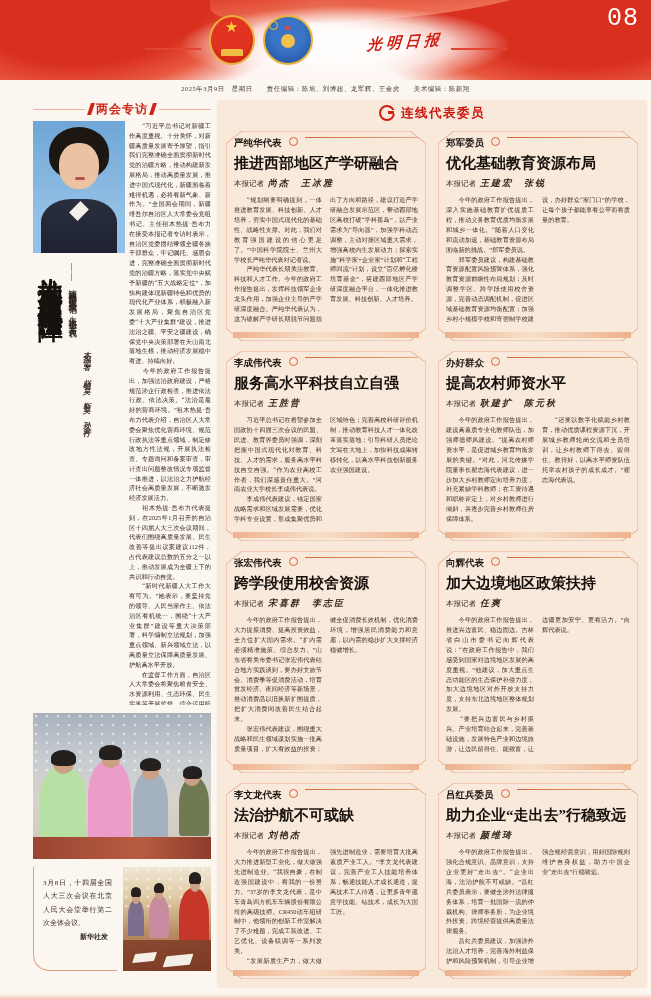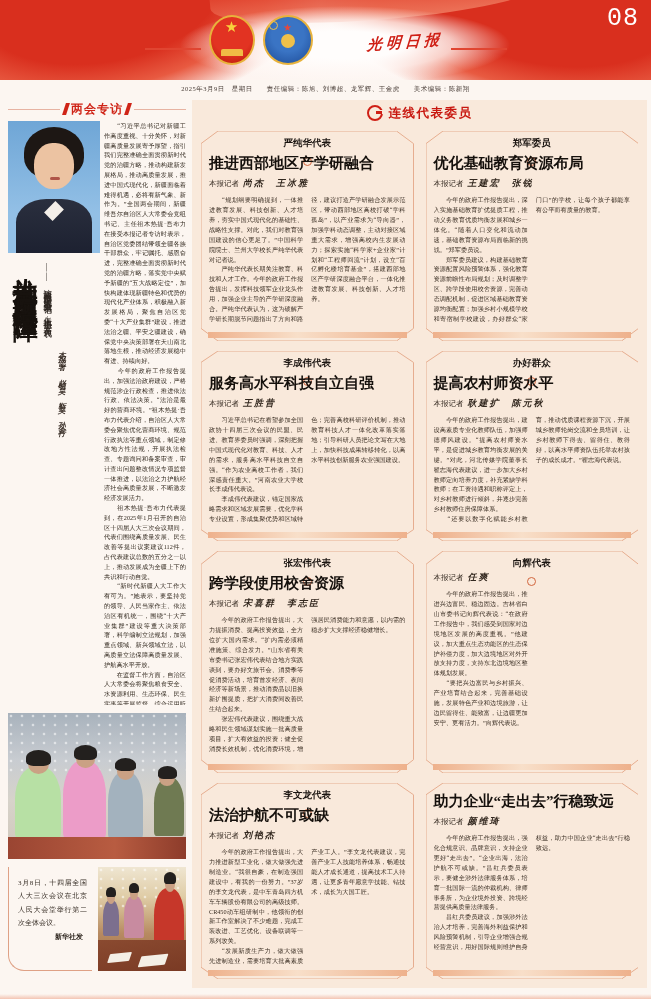--- a/index.html
+++ b/index.html
@@ -32,21 +32,21 @@
   .emb-c .disc{position:absolute;left:50%;top:52%;width:14px;height:14px;margin:-7px;background:#f0c04a;border-radius:50%;}
   .title-block{position:relative;margin-top:4px;}
   .mast-logo{color:#cf1f15;font-weight:bold;font-size:15px;letter-spacing:4px;transform:rotate(-4deg) skewX(-8deg);
         font-style:italic;margin-left:46px;margin-bottom:0;}
   .mast-title{color:#dd2411;font-weight:900;font-size:44px;line-height:1.02;letter-spacing:2px;
         font-family:"Liberation Sans","DejaVu Sans",sans-serif;text-shadow:0 0 1px #e5503c;}
   .dateline{height:18px;display:flex;align-items:center;justify-content:center;
         font-size:6.5px;color:#473c36;letter-spacing:.5px;}
 
   
-  .main{display:flex;gap:6px;padding:2px 4px 0 8px;}
+  .main{display:flex;gap:6px;padding:2px 4px 0 8px;margin-left:25px;}
   .ivcol{width:178px;flex:0 0 auto;}
   .feature{flex:1;background:#f9e9db;padding:5px 8px 8px;position:relative;}
 
   
   .iv-label{display:flex;align-items:center;height:18px;margin-bottom:3px;}
   .iv-line{flex:1;height:1px;background:#e7b3a2;}
   .iv-badge{display:flex;align-items:center;gap:3px;padding:0 4px;}
   .bk{width:4px;height:12px;background:#cf2417;transform:skewX(-18deg);}
   .iv-label-text{color:#cf2417;font-weight:900;font-size:12px;letter-spacing:1px;
         font-family:"Liberation Sans","DejaVu Sans",sans-serif;}
@@ -87,21 +87,21 @@
   .feature-head{display:flex;align-items:flex-start;justify-content:center;gap:6px;height:22px;}
   .g-icon{position:relative;display:inline-block;width:12px;height:12px;border:2.5px solid #cf1f15;border-radius:50%;}
   .g-icon:before{content:"";position:absolute;right:-3px;top:3px;width:7px;height:4px;background:#f9e9db;}
   .g-icon:after{content:"";position:absolute;right:-1px;top:4px;width:6px;height:2.5px;background:#cf1f15;}
   .feature-title{color:#c8170f;font-weight:900;font-size:12.5px;letter-spacing:1.5px;
         font-family:"Liberation Sans","DejaVu Sans",sans-serif;}
   .grid{display:grid;grid-template-columns:1fr 1fr;column-gap:10px;row-gap:8px;
         grid-template-rows:212px 192px 224px 198px;margin-top:3px;}
   .art{position:relative;padding:7px 9px 13px;display:flex;flex-direction:column;overflow:hidden;box-sizing:border-box;}
   .frame{position:absolute;inset:1px;width:calc(100% - 2px);height:calc(100% - 2px);pointer-events:none;opacity:.75;}
-  .krow{display:flex;align-items:center;gap:7px;height:14px;position:relative;z-index:1;flex-direction:column;}
+  .krow{display:flex;gap:7px;height:14px;position:relative;z-index:1;}
   .kicker{font-weight:bold;font-size:9.5px;color:#1a1410;font-family:"Liberation Sans","DejaVu Sans",sans-serif;flex:0 0 auto;}
   .ring{width:7px;height:7px;border:1.5px solid #d2663e;border-radius:50%;flex:0 0 auto;}
   .kline{flex:1;height:1px;background:linear-gradient(90deg,#d2663e,#e8a57f);}
   .hl{font-size:15px;font-weight:900;color:#15100c;letter-spacing:0;margin:3px 0 4px;white-space:nowrap;position:relative;z-index:1;}
   .byl{font-size:7.5px;color:#33281f;margin-bottom:5px;position:relative;z-index:1;}
   .byl .names{font-size:9px;font-weight:bold;font-style:italic;letter-spacing:2px;margin-left:4px;}
   .bod{flex:1;column-count:2;column-gap:8px;column-fill:auto;font-size:6.2px;line-height:1.6;
         text-align:justify;color:#3a2e23;white-space:pre-line;overflow:hidden;position:relative;z-index:1;}
   .bar{position:absolute;left:8px;right:8px;bottom:4px;height:6px;
         background:linear-gradient(90deg,#eeb18c,#f8dfc9 45%,#eeb18c);}
@@ -302,20 +302,21 @@
 
         <article class="art">
           <svg class="frame" viewBox="0 0 200 200" preserveAspectRatio="none">
               <polygon points="16,0 184,0 200,12 200,188 184,200 16,200 0,188 0,12" fill="none" stroke="#e09a77" stroke-width="1" vector-effect="non-scaling-stroke"></polygon>
             </svg>
           <div class="krow">
               <span class="kicker">向辉代表</span>
               <span class="ring"></span>
               <span class="kline"></span>
             </div>
+          <div class="hl">加大边境地区政策扶持</div>
           <div class="byl"><span>本报记者</span><span class="names">任爽</span></div>
           <div class="bod">　　今年的政府工作报告提出，推进兴边富民、稳边固边。吉林省白山市委书记向辉代表说：“在政府工作报告中，我们感受到国家对边境地区发展的高度重视。”他建议，加大重点生态功能区的生态保护补偿力度，加大边境地区对外开放支持力度，支持东北边境地区整体规划发展。
 　　“要把兴边富民与乡村振兴、产业培育结合起来，完善基础设施，发展特色产业和边境旅游，让边民留得住、能致富，让边疆更加安宁、更有活力。”向辉代表说。</div>
           <div class="bar"></div>
         </article>
 
         <article class="art">
           <svg class="frame" viewBox="0 0 200 200" preserveAspectRatio="none">
               <polygon points="16,0 184,0 200,12 200,188 184,200 16,200 0,188 0,12" fill="none" stroke="#e09a77" stroke-width="1" vector-effect="non-scaling-stroke"></polygon>
             </svg>
@@ -328,20 +329,25 @@
           <div class="byl"><span>本报记者</span><span class="names">刘艳杰</span></div>
           <div class="bod">　　今年的政府工作报告提出，大力推进新型工业化，做大做强先进制造业。“我很自豪，在制造强国建设中，有我的一份努力。”37岁的李文龙代表，是中车青岛四方机车车辆股份有限公司的高级技师。CR450动车组研制中，他领衔的创新工作室解决了不少难题，完成工装改进、工艺优化、设备联调等一系列攻关。
 　　“发展新质生产力，做大做强先进制造业，需要培育大批高素质产业工人。”李文龙代表建议，完善产业工人技能培养体系，畅通技能人才成长通道，提高技术工人待遇，让更多青年愿意学技能、钻技术，成长为大国工匠。</div>
           <div class="bar"></div>
         </article>
 
         <article class="art">
           <svg class="frame" viewBox="0 0 200 200" preserveAspectRatio="none">
               <polygon points="16,0 184,0 200,12 200,188 184,200 16,200 0,188 0,12" fill="none" stroke="#e09a77" stroke-width="1" vector-effect="non-scaling-stroke"></polygon>
             </svg>
+          <div class="krow">
+              <span class="kicker">吕红兵委员</span>
+              <span class="ring"></span>
+              <span class="kline"></span>
+            </div>
           <div class="hl">助力企业“走出去”行稳致远</div>
           <div class="byl"><span>本报记者</span><span class="names">颜维琦</span></div>
           <div class="bod">　　今年的政府工作报告提出，强化合规意识、品牌意识，支持企业更好“走出去”。“企业出海，法治护航不可或缺。”吕红兵委员表示，要健全涉外法律服务体系，培育一批国际一流的仲裁机构、律师事务所，为企业境外投资、跨境经营提供高质量法律服务。
 　　吕红兵委员建议，加强涉外法治人才培养，完善海外利益保护和风险预警机制，引导企业增强合规经营意识，用好国际规则维护自身权益，助力中国企业“走出去”行稳致远。</div>
           <div class="bar"></div>
         </article>
 
       </div>
     </section>
   </div>

